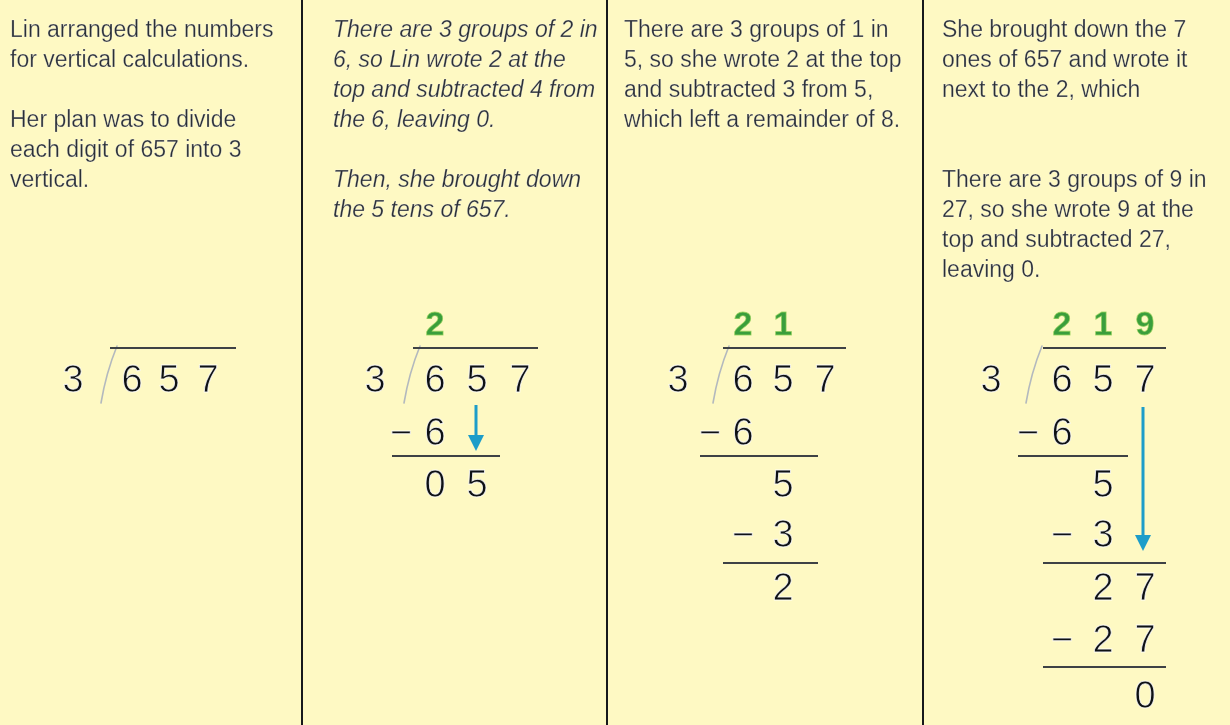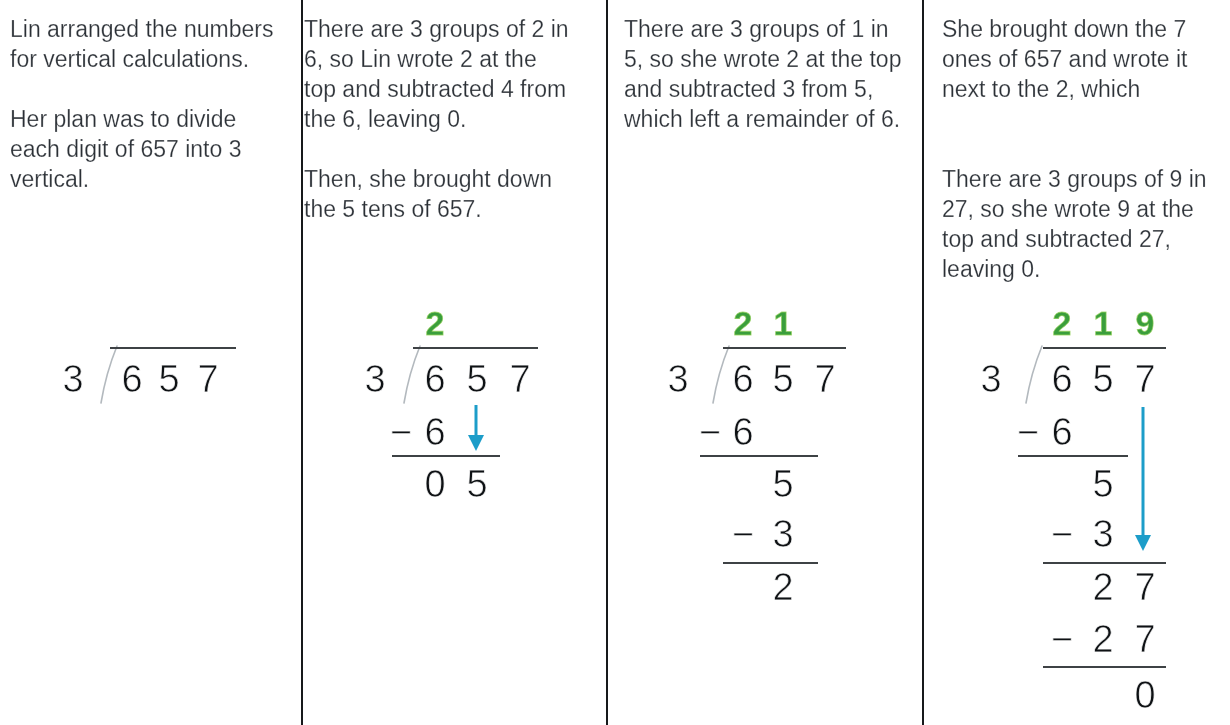--- a/index.html
+++ b/index.html
@@ -8,21 +8,21 @@
     background: #000000;
     width: 1230px;
     height: 725px;
     overflow: hidden;
     font-family: "Liberation Sans", "DejaVu Sans", sans-serif;
   }
   .stage {
     position: absolute;
     left: 0; top: 0;
     width: 1230px; height: 725px;
-    background: #ffffff;
+    background: #fef9c3;
   }
   svg.overlay {
     position: absolute;
     left: 0; top: 0;
     width: 1230px; height: 725px;
     pointer-events: none;
   }
   .panel-divider { stroke: #17191b; stroke-width: 2; }
   .wline  { stroke: #3e4245; stroke-width: 2; }
   .slash  { stroke: #b3b9be; stroke-width: 1.6; fill: none; stroke-linecap: round; }
@@ -116,21 +116,21 @@
     </div>
     <div class="division">
       <span class="dg" style="left:73px;top:360px;">3</span>
       <span class="dg" style="left:132px;top:360px;">6</span>
       <span class="dg" style="left:169px;top:360px;">5</span>
       <span class="dg" style="left:208px;top:360px;">7</span>
     </div>
   </section>
 
   <section>
-    <div class="text-block" style="left:304px;">
+    <div class="text-block" style="left:333px;font-style:italic;">
       <div class="para">
         <div class="tline">There are 3 groups of 2 in</div>
         <div class="tline">6, so Lin wrote 2 at the</div>
         <div class="tline">top and subtracted 4 from</div>
         <div class="tline">the 6, leaving 0.</div>
       </div>
       <div class="para">
         <div class="tline">Then, she brought down</div>
         <div class="tline">the 5 tens of 657.</div>
       </div>
@@ -147,21 +147,21 @@
       <span class="dg" style="left:477px;top:465px;">5</span>
     </div>
   </section>
 
   <section>
     <div class="text-block" style="left:624px;">
       <div class="para">
         <div class="tline">There are 3 groups of 1 in</div>
         <div class="tline">5, so she wrote 2 at the top</div>
         <div class="tline">and subtracted 3 from 5,</div>
-        <div class="tline">which left a remainder of 6.</div>
+        <div class="tline">which left a remainder of 8.</div>
       </div>
     </div>
     <div class="division">
       <span class="qd" style="left:743px;top:306px;">2</span>
       <span class="qd" style="left:783px;top:306px;">1</span>
       <span class="dg" style="left:678px;top:360px;">3</span>
       <span class="dg" style="left:743px;top:360px;">6</span>
       <span class="dg" style="left:783px;top:360px;">5</span>
       <span class="dg" style="left:825px;top:360px;">7</span>
       <span class="dg" style="left:710px;top:413px;">−</span>

